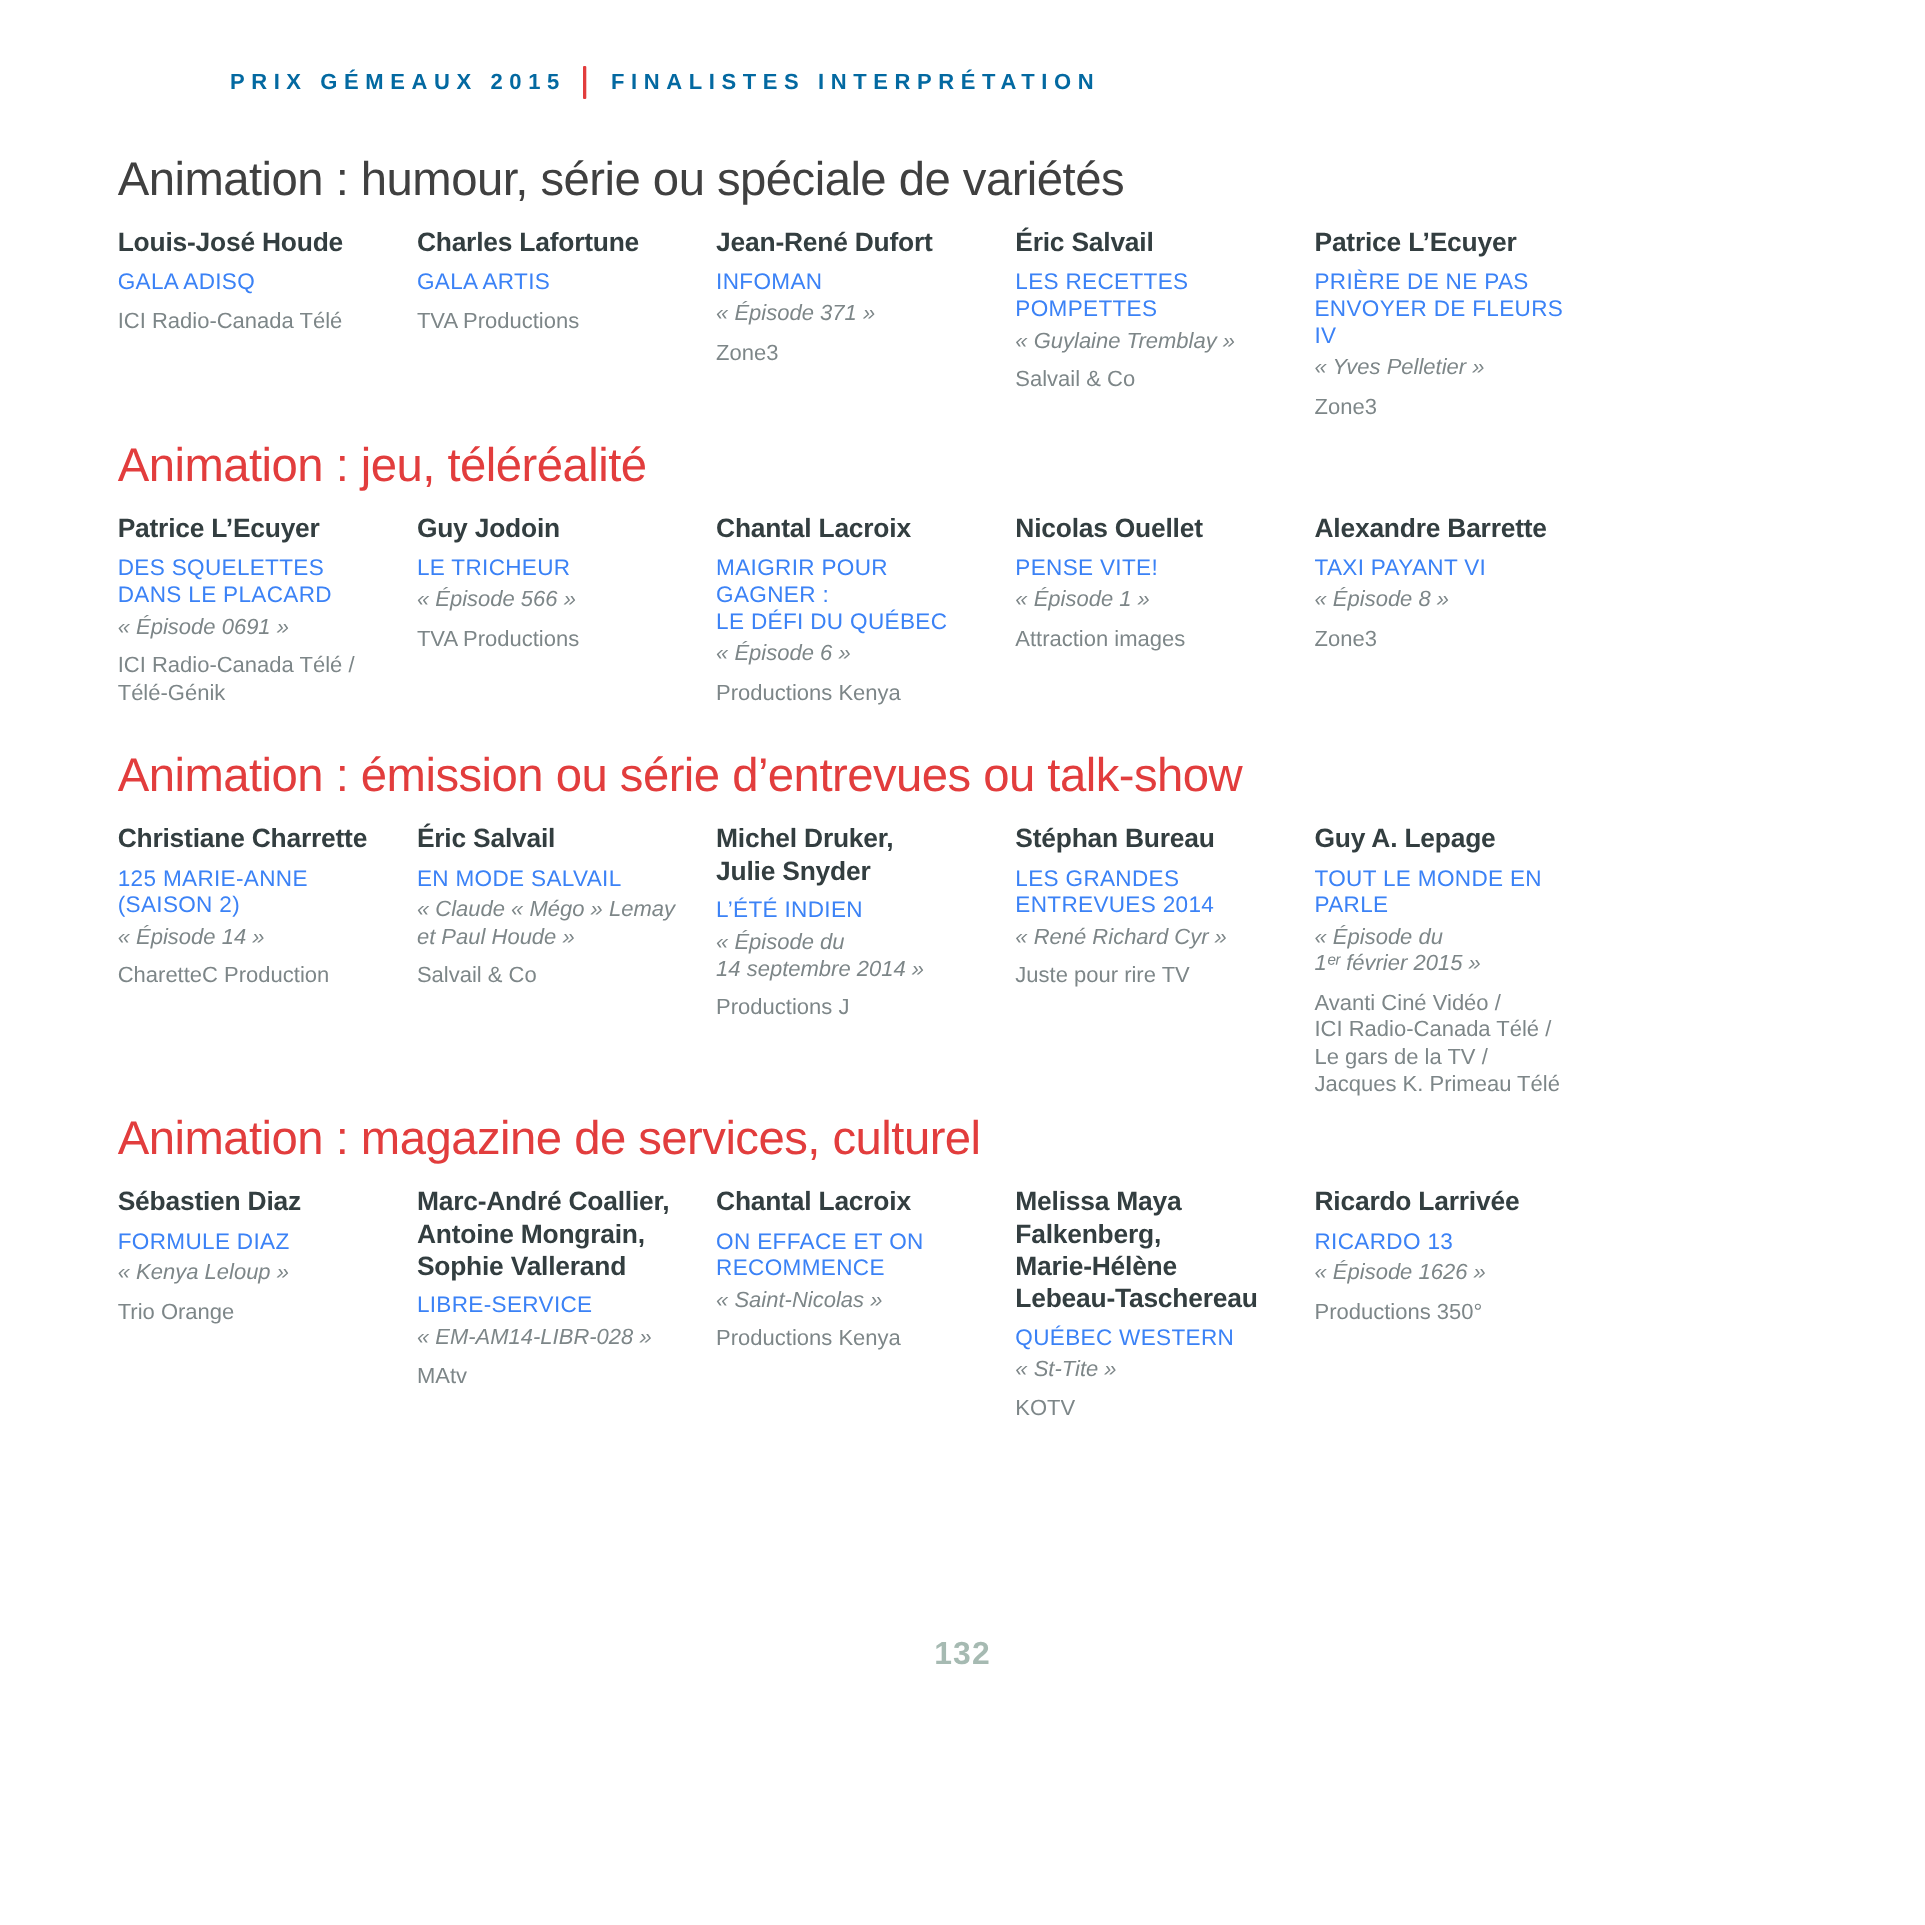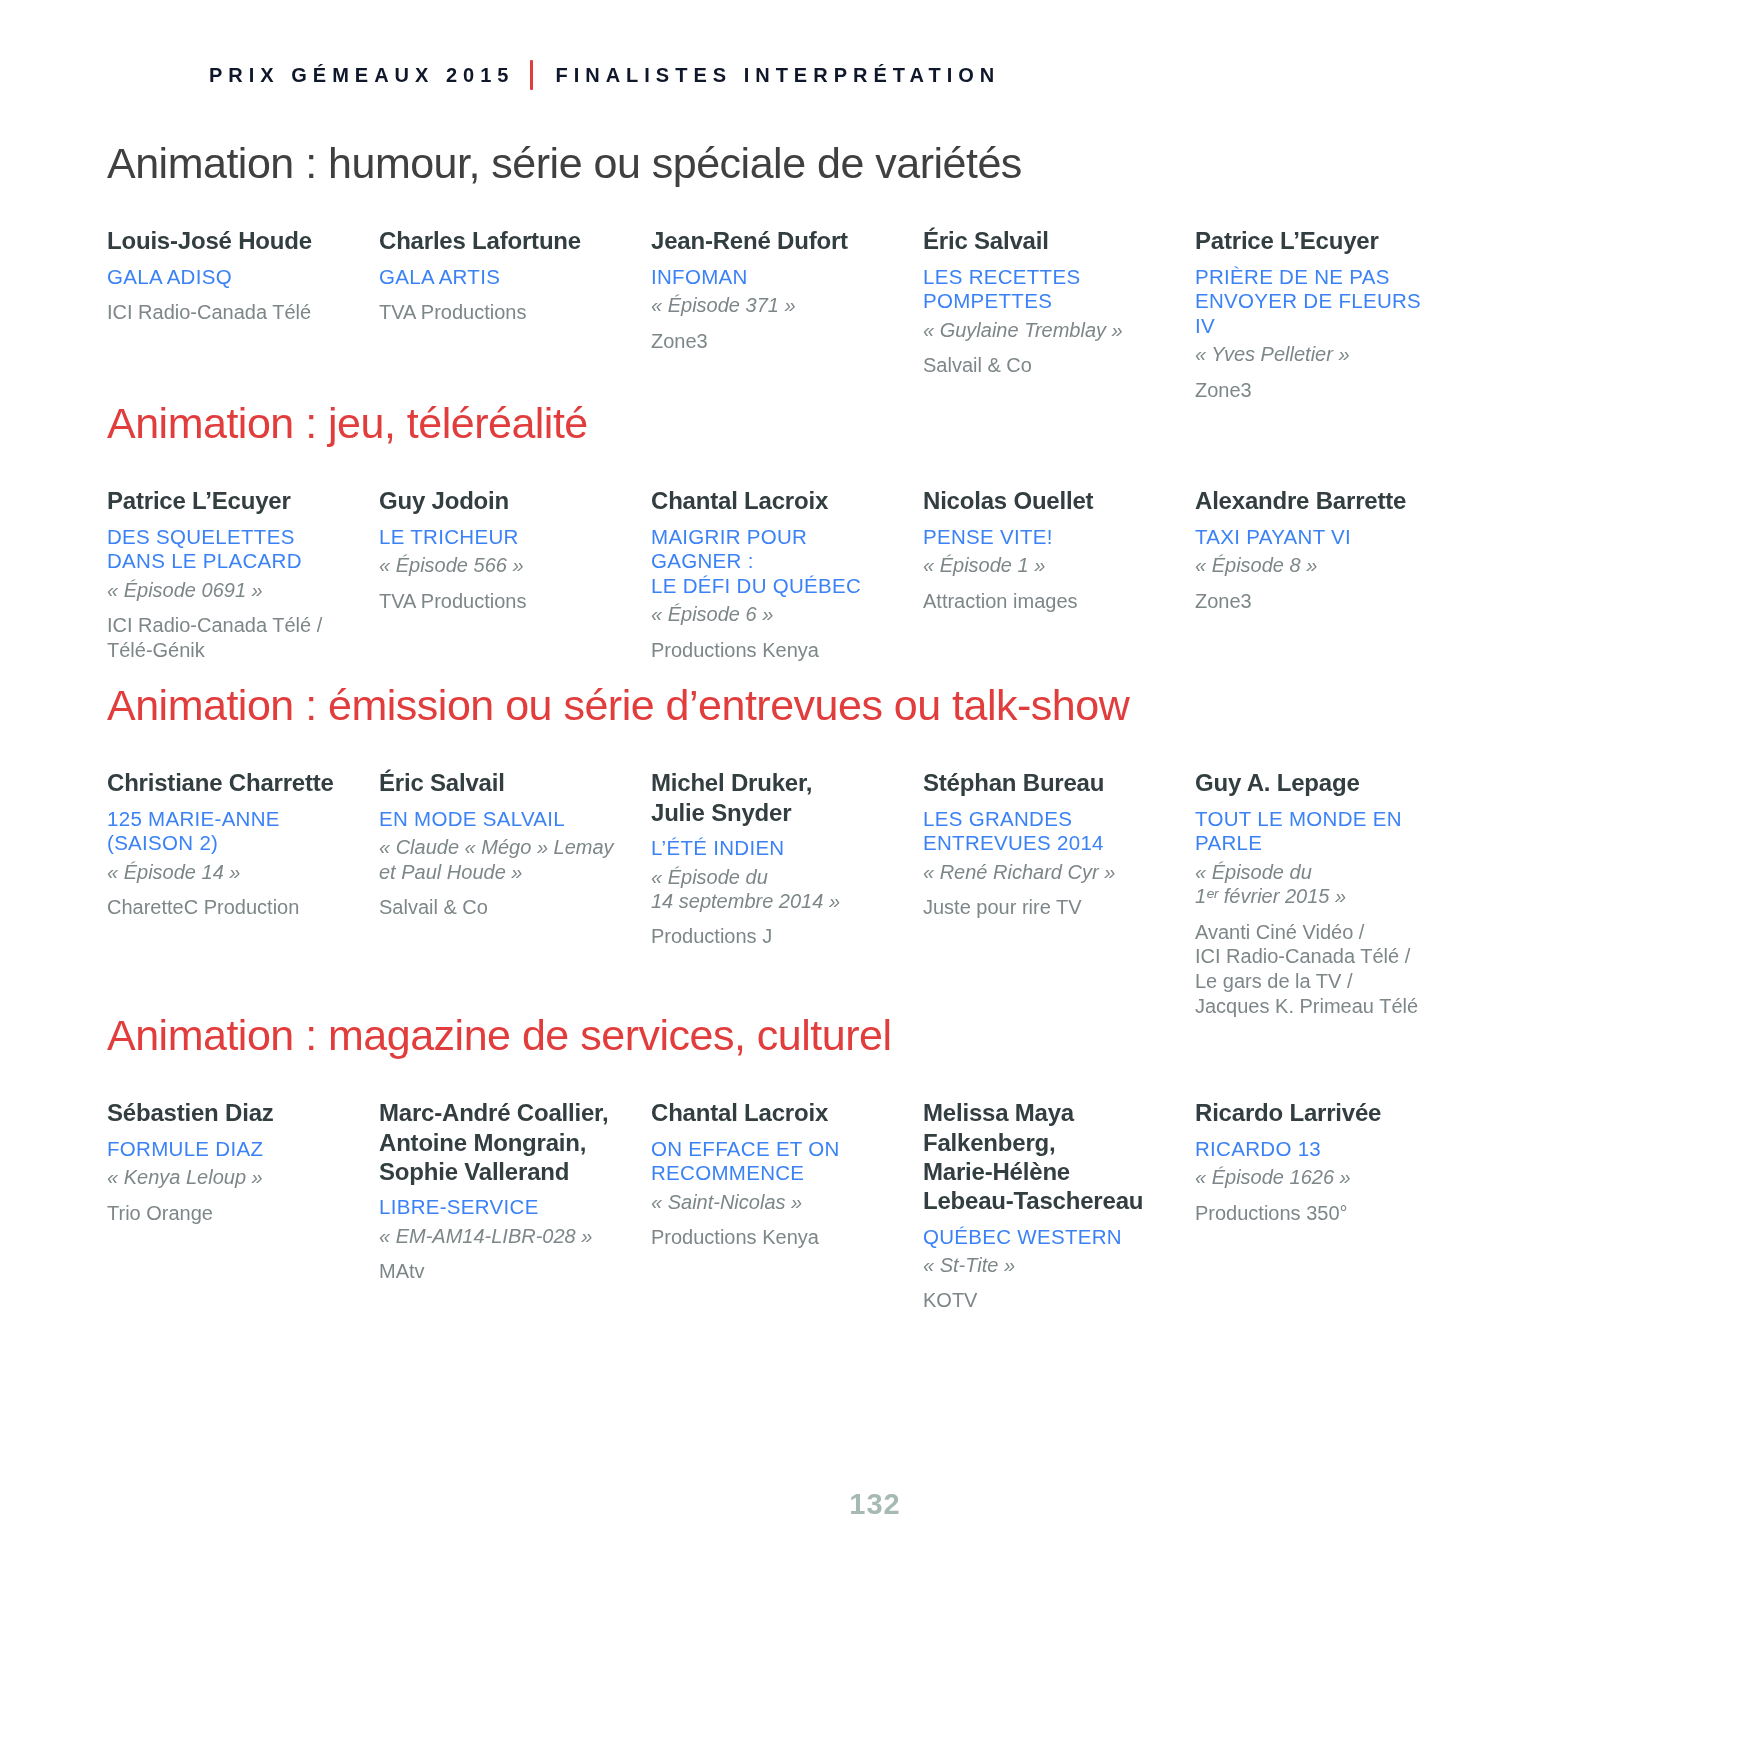--- a/index.html
+++ b/index.html
@@ -18,21 +18,21 @@
   
   .page-header {
     position: absolute;
     top: 60px;
     left: 209px;
     display: flex;
     align-items: center;
     font-size: 20px;
     font-weight: 600;
     letter-spacing: 6px;
-    color: #0f172a;
+    color: #0369a1;
     white-space: nowrap;
   }
   .header-divider {
     display: inline-block;
     width: 3px;
     height: 30px;
     margin: 0 22px 0 16px;
     border-radius: 1px;
   }
   
@@ -51,21 +51,21 @@
     font-weight: 400;
     letter-spacing: -0.5px;
     line-height: 1.08;
   }
   .entries {
     display: grid;
     grid-template-columns: repeat(5, 252px);
     column-gap: 20px;
     align-items: start;
   }
-  .entry { min-width: 0; margin-top: 20px; }
+  .entry { min-width: 0; }
   .finalist-name {
     font-size: 24px;
     font-weight: 700;
     line-height: 1.22;
     white-space: pre-line;
     letter-spacing: -0.2px;
   }
   .show-title {
     margin-top: 9px;
     font-size: 20.5px;

